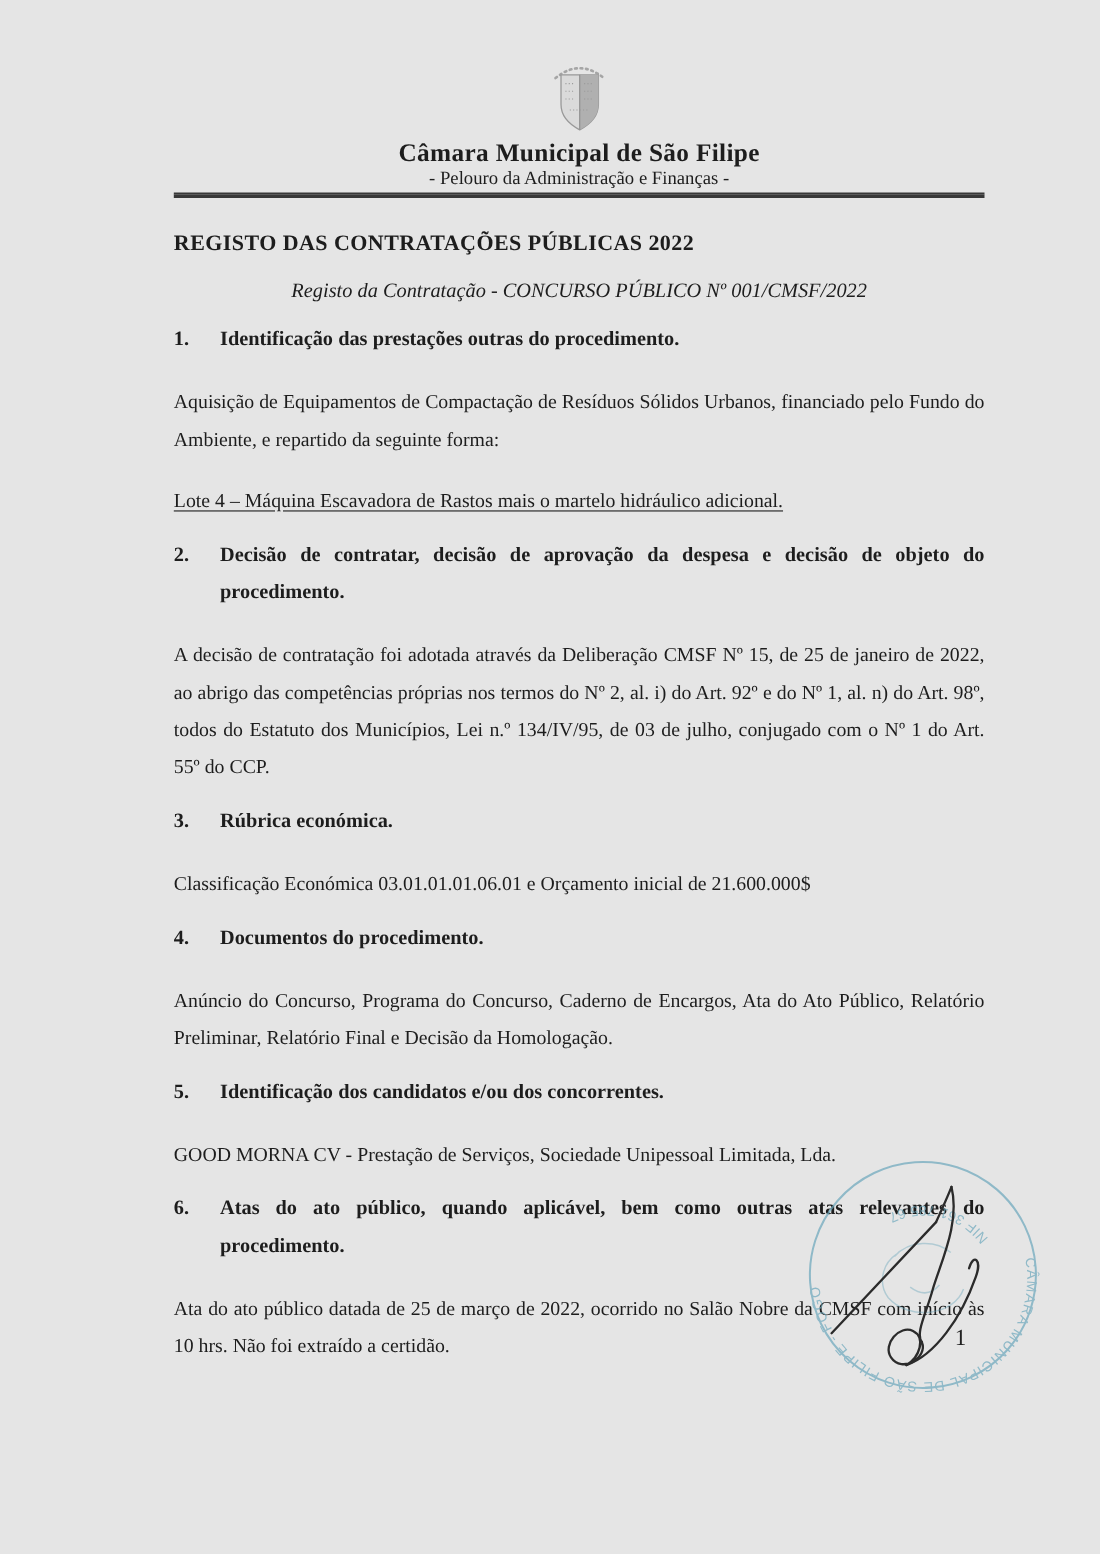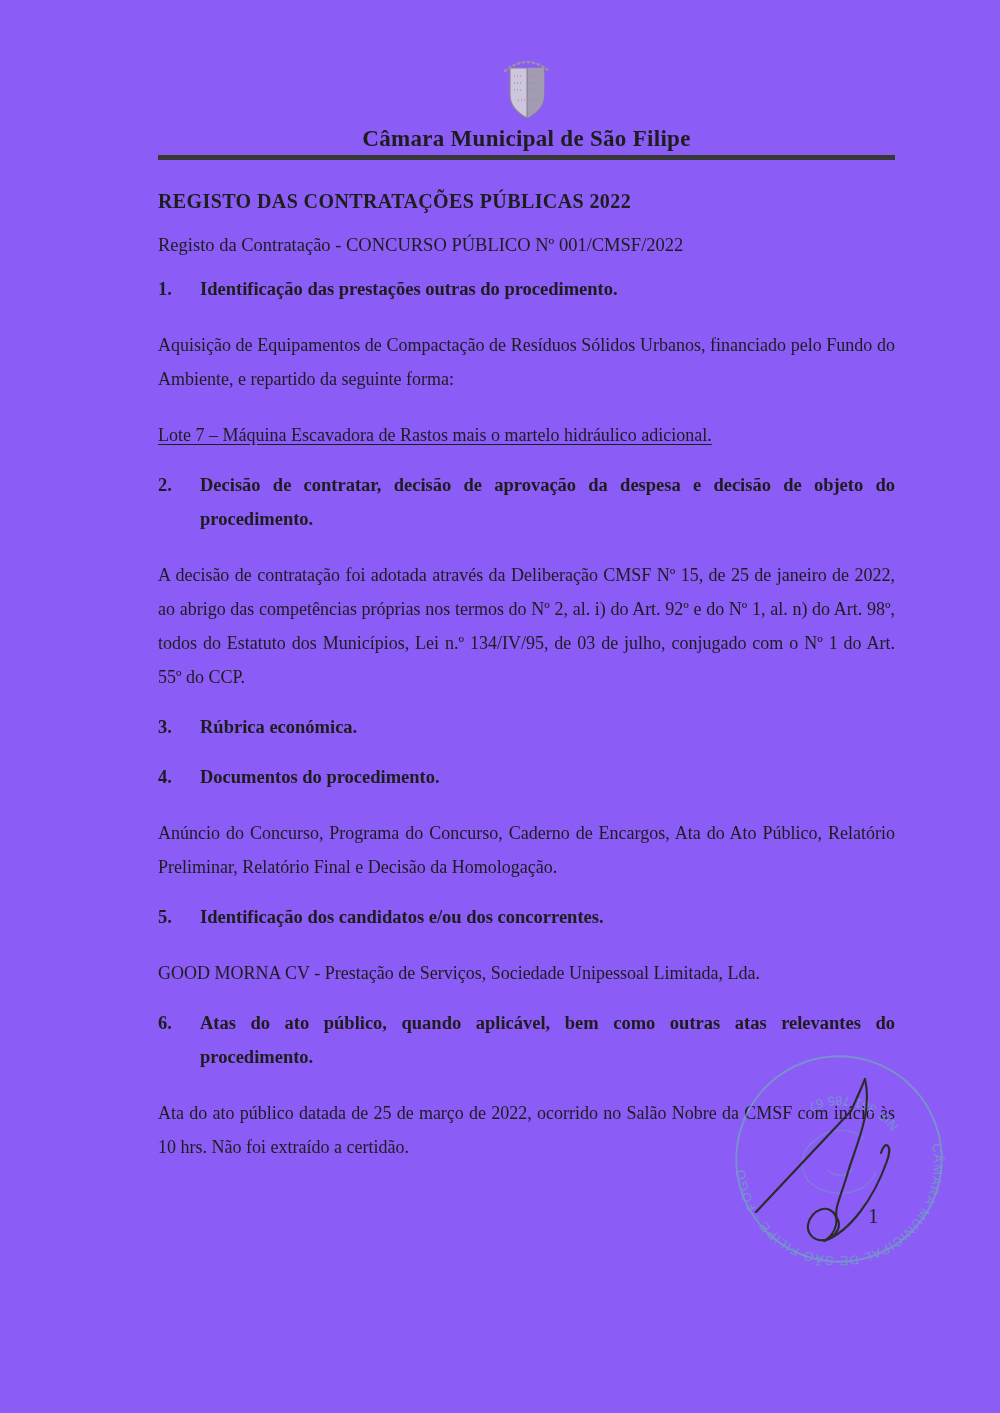--- a/index.html
+++ b/index.html
@@ -4,33 +4,33 @@
 <style>
   * { margin:0; padding:0; box-sizing:border-box; }
   html,body { width:1000px; height:1413px; }
   body {
     position:relative;
     background:#ffffff;
     font-family:"Liberation Serif", serif;
     color:#1d1d1d;
     overflow:hidden;
   }
-  .page { position:absolute; inset:0; background:#8b5cf6; }
+  .page { position:absolute; inset:0; background:#e5e5e5; }
   .content { position:absolute; left:158px; top:0; width:737px; }
 
   
   .doc-header { text-align:center; padding-top:56px; }
   .crest { display:block; margin:0 auto; filter:blur(0.3px); opacity:0.85; }
   .org-name { font-size:23px; font-weight:bold; margin-top:2px; letter-spacing:0.3px; }
   .dept { font-size:17px; margin-top:0px; }
   .rule { height:4px; border-top:2px solid #383838; border-bottom:3px solid #383838; margin-top:3px; }
 
   
   .doc-title { text-align:left; font-weight:bold; font-size:20px; margin-top:30px; letter-spacing:0.4px; }
-  .doc-subtitle { font-size:18.5px; margin-top:22px; }
+  .doc-subtitle { text-align:center; font-size:18.5px; margin-top:22px;font-style:italic; }
 
   
   .sec { margin-top:15px; }
   .sec-head { display:flex; font-weight:bold; font-size:18.5px; line-height:34px; margin-top:16px; }
   .sec-num { width:42px; flex:none; }
   .sec-title { flex:1; text-align:justify; }
   p.body { font-size:18px; line-height:34px; text-align:justify; margin-top:22px; }
   p.u { text-decoration:underline; text-underline-offset:3px; }
 
   
@@ -55,48 +55,50 @@
 
     <div class="doc-header">
       <svg class="crest" width="58" height="68" viewBox="0 0 58 68" aria-hidden="true">
         <path d="M7 15 Q29 -3 51 15" fill="none" stroke="#9a9a9a" stroke-width="2.4" stroke-dasharray="1.6 3.4" stroke-linecap="round"></path>
         <path d="M12 12 h34 v27 q0 14 -17 23 q-17 -9 -17 -23 z" fill="#d9d9d9" stroke="#8c8c8c" stroke-width="1.2"></path>
         <path d="M29 12 h17 v27 q0 14 -17 23 z" fill="#a7a7a7"></path>
         <line x1="29" y1="12" x2="29" y2="62" stroke="#7f7f7f" stroke-width="1"></line>
         <path d="M16 20 h9 M16 27 h9 M16 34 h9 M33 20 h9 M33 27 h9 M33 34 h9 M20 44 h18" stroke="#8f8f8f" stroke-width="1" stroke-dasharray="1 2"></path>
       </svg>
       <div class="org-name">Câmara Municipal de São Filipe</div>
+      <div class="dept">- Pelouro da Administração e Finanças -</div>
       <div class="rule"></div>
     </div>
 
     <div class="doc-title">REGISTO DAS CONTRATAÇÕES PÚBLICAS 2022</div>
     <div class="doc-subtitle">Registo da Contratação - CONCURSO PÚBLICO Nº 001/CMSF/2022</div>
 
     <section class="sec">
       <div class="sec-head">
         <span class="sec-num">1.</span>
         <span class="sec-title">Identificação das prestações outras do procedimento.</span>
       </div>
       <p class="body">Aquisição de Equipamentos de Compactação de Resíduos Sólidos Urbanos, financiado pelo Fundo do Ambiente, e repartido da seguinte forma:</p>
-      <p class="body u">Lote 7 – Máquina Escavadora de Rastos mais o martelo hidráulico adicional.</p>
+      <p class="body u">Lote 4 – Máquina Escavadora de Rastos mais o martelo hidráulico adicional.</p>
     </section>
 
     <section class="sec">
       <div class="sec-head">
         <span class="sec-num">2.</span>
         <span class="sec-title">Decisão de contratar, decisão de aprovação da despesa e decisão de objeto do procedimento.</span>
       </div>
       <p class="body">A decisão de contratação foi adotada através da Deliberação CMSF Nº 15, de 25 de janeiro de 2022, ao abrigo das competências próprias nos termos do Nº 2, al. i) do Art. 92º e do Nº 1, al. n) do Art. 98º, todos do Estatuto dos Municípios, Lei n.º 134/IV/95, de 03 de julho, conjugado com o Nº 1 do Art. 55º do CCP.</p>
     </section>
 
     <section class="sec">
       <div class="sec-head">
         <span class="sec-num">3.</span>
         <span class="sec-title">Rúbrica económica.</span>
       </div>
+      <p class="body">Classificação Económica 03.01.01.01.06.01 e Orçamento inicial de 21.600.000$</p>
     </section>
 
     <section class="sec">
       <div class="sec-head">
         <span class="sec-num">4.</span>
         <span class="sec-title">Documentos do procedimento.</span>
       </div>
       <p class="body">Anúncio do Concurso, Programa do Concurso, Caderno de Encargos, Ata do Ato Público, Relatório Preliminar, Relatório Final e Decisão da Homologação.</p>
     </section>
 

